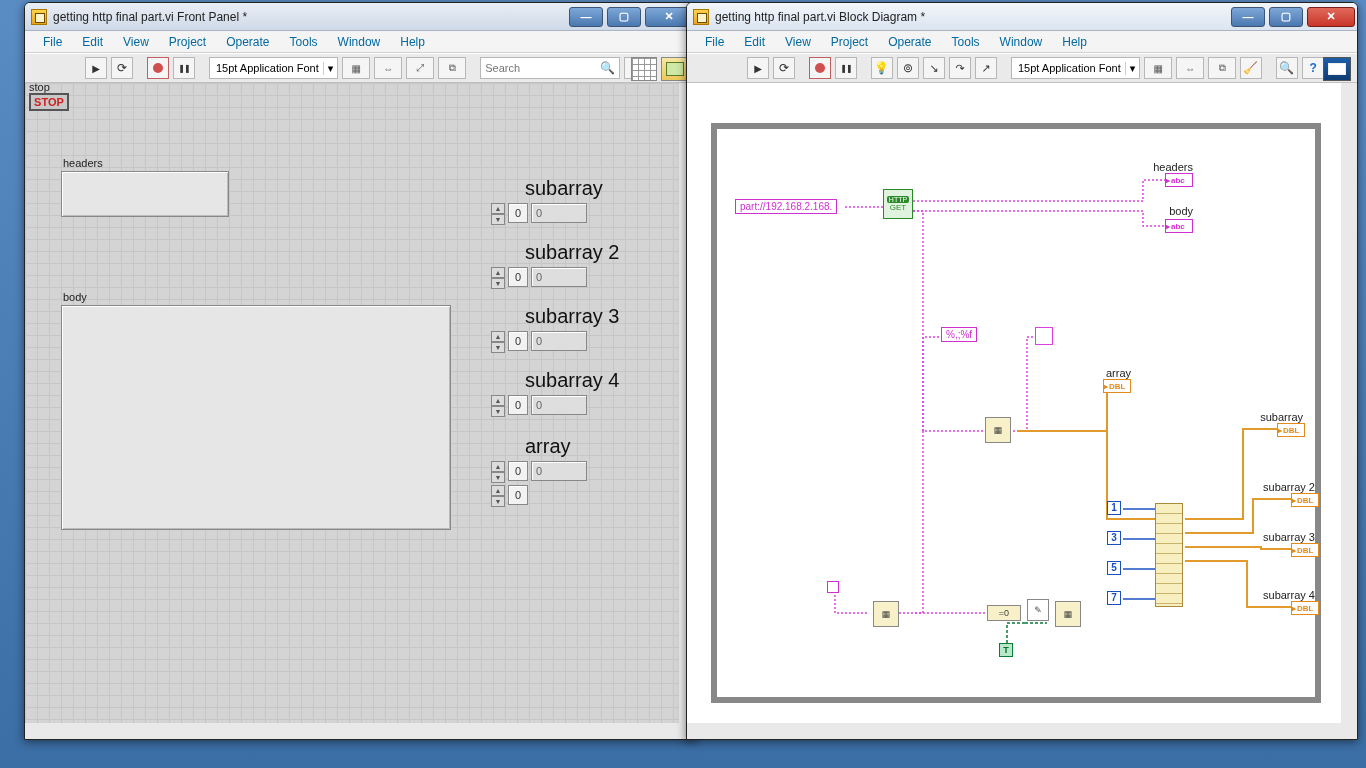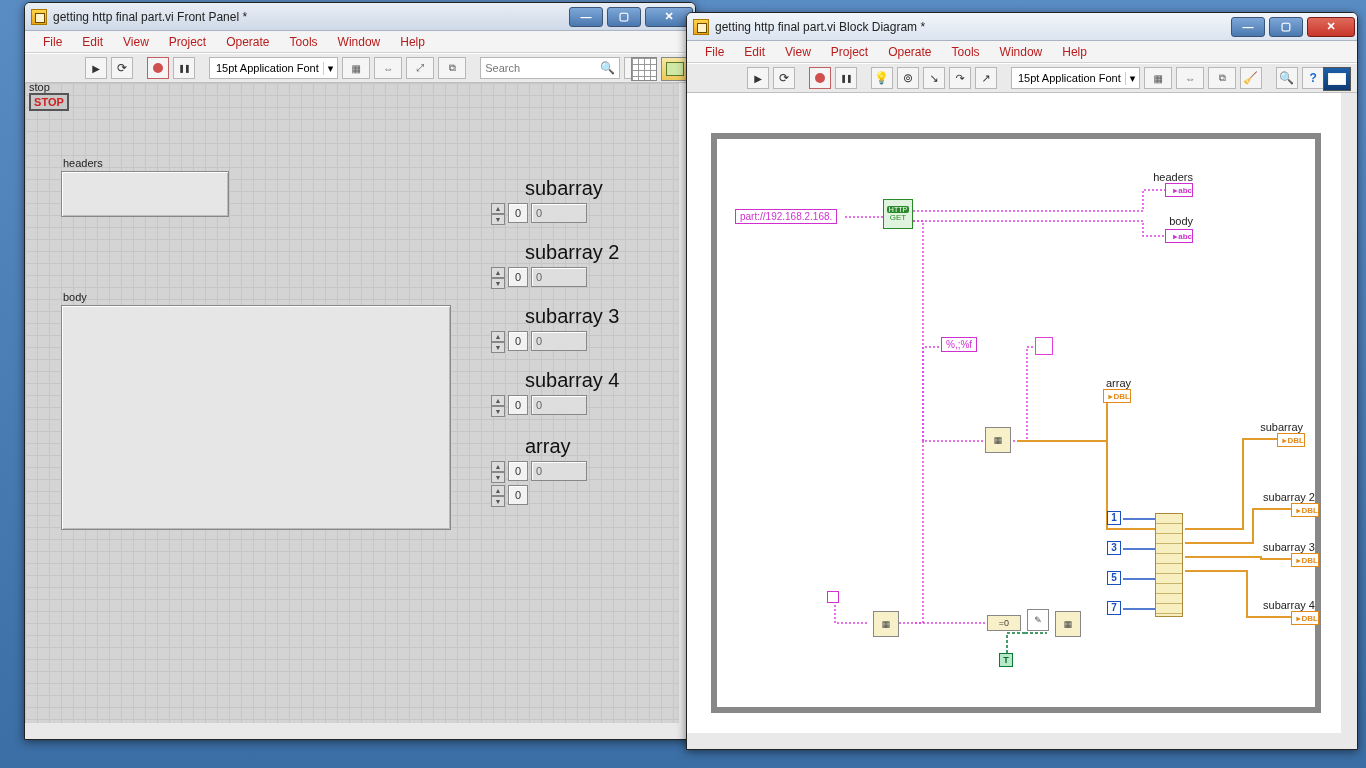--- a/index.html
+++ b/index.html
@@ -16,21 +16,21 @@
     position: absolute;
     background: #fff;
     border: 1px solid #222;
     border-radius: 6px 6px 0 0;
     box-shadow: 0 2px 10px rgba(0,0,0,0.5);
     display: flex;
     flex-direction: column;
     overflow: hidden;
   }
   .win-left { left: 24px; top: 2px; width: 672px; height: 738px; }
-  .win-right { left: 686px; top: 12px; width: 672px; height: 738px; }
+  .win-right { left: 686px; top: 2px; width: 672px; height: 738px; }
 
   
   .titlebar {
     height: 28px;
     background: linear-gradient(#e9eef5, #cfd9e8);
     display: flex;
     align-items: center;
     padding: 0 2px 0 6px;
     border-bottom: 1px solid #aab3c2;
     position: relative;
@@ -57,21 +57,21 @@
     font-size:11px; font-weight:bold;
   }
   .winbtn.close{ width:48px; }
   .win-right .winbtn.close{ background: linear-gradient(#e06a5a,#c9362b); border-color:#7a1d16; }
 
   
   .menubar {
     height: 22px; background:#f4f4f4; border-bottom:1px solid #d0d0d0;
     display:flex; align-items:center; gap:0; padding:0 8px;
   }
-  .menubar .mi { padding:2px 10px; color:#b91c1c; font-size:12px; }
+  .menubar .mi { padding:2px 10px; color:#0369a1; font-size:12px; }
 
   
   .toolbar {
     height: 30px; background:#eaeaea; border-top:1px solid #fff; border-bottom:1px solid #c0c0c0;
     display:flex; align-items:center; gap:4px; padding:0 6px;
     position:relative;
   }
   .tb-btn {
     width:22px; height:22px; background:#f5f5f5; border:1px solid #b7b7b7;
     display:flex;align-items:center;justify-content:center;font-size:12px;color:#333;
@@ -175,21 +175,21 @@
     flex:1;position:relative;background:#fff;overflow:hidden;
     border-right:16px solid #e9e9e9;
     border-bottom:16px solid #e9e9e9;
   }
   .while-loop{
     position:absolute;left:24px;top:40px;width:610px;height:580px;
     border:6px solid #888;background:#fff;
   }
   .bd-label{position:absolute;font-size:11px;color:#222;text-align:right}
   .bd-term{
-    position:absolute;width:28px;height:14px;border:1px solid;display:flex;align-items:center;justify-content:flex-end;font-size:8px;font-weight:bold;
+    position:absolute;width:28px;height:14px;border:1px solid;display:flex;align-items:center;justify-content:flex-start;font-size:8px;font-weight:bold;
   }
   .term-str{border-color:#d030d0;color:#d030d0;background:#fff}
   .term-str::before{content:"▸";margin-right:1px}
   .term-dbl{border-color:#e28a1a;color:#e28a1a;background:#fff}
   .term-dbl::before{content:"▸";margin-right:1px}
   .str-const{
     position:absolute;border:1px solid #d030d0;background:#fff;color:#d030d0;font-size:10px;padding:1px 4px;
   }
   .fn-node{
     position:absolute;width:26px;height:26px;border:1px solid #888;background:#f7f0c8;

